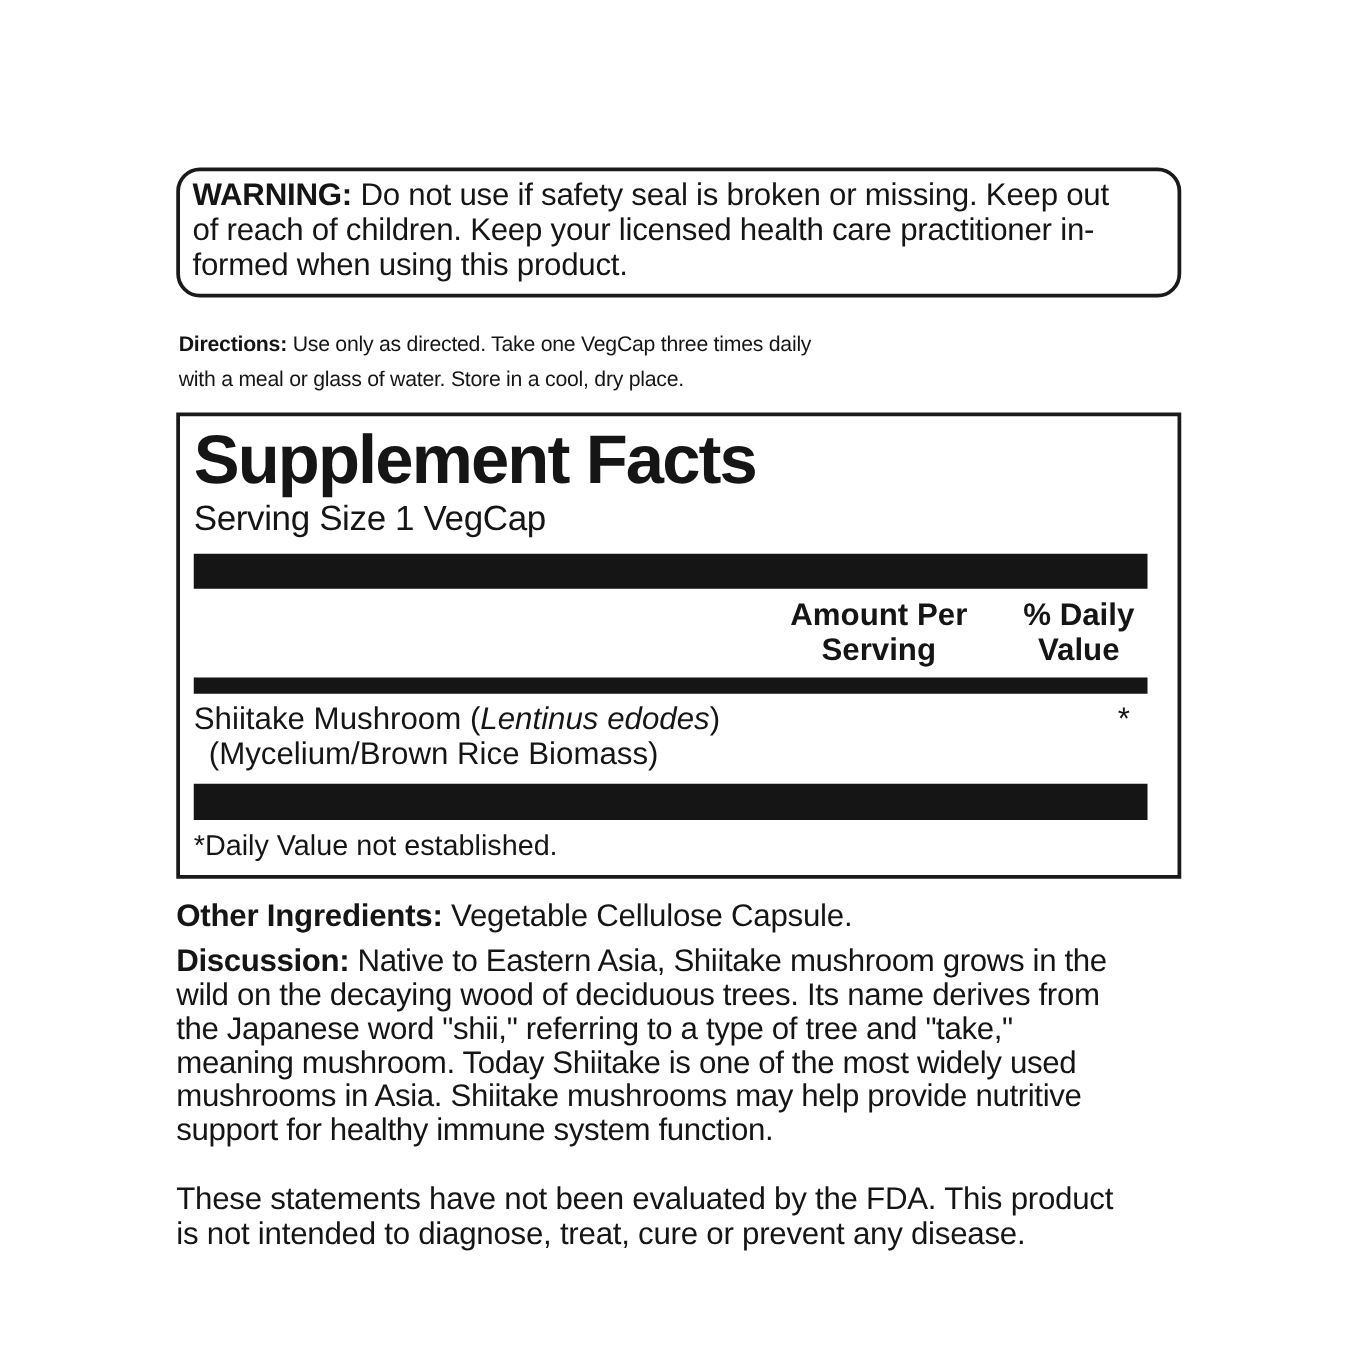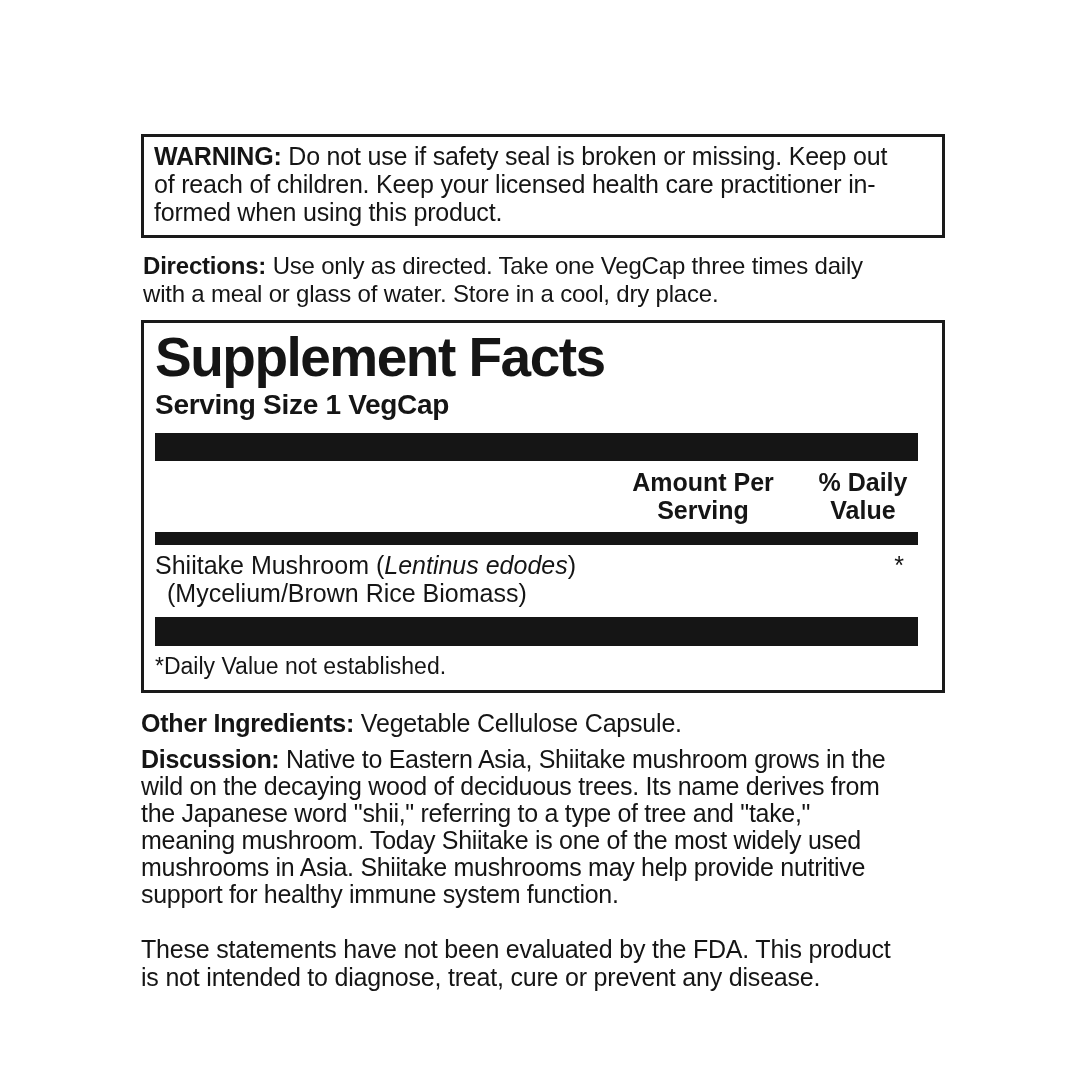--- a/index.html
+++ b/index.html
@@ -9,54 +9,54 @@
     background:#ffffff;
     color:#151515;
     font-family:"Liberation Sans", sans-serif;
     overflow:hidden;
   }
   .content{
     position:absolute;
     left:141px;top:134px;
     width:804px;
   }
-  .preline{white-space:pre-line;}
+  .preline{white-space:pre-line;border-radius:19px;}
   .lead{font-weight:700;}
   
   .warning-box{
     box-sizing:border-box;
     border:3px solid #1a1a1a;
     padding:5px 12px 9px 10px;
     font-size:25px;line-height:28px;
     letter-spacing:-0.2px;
   }
   
   .directions{
-    margin-top:14px;
+    margin-top:24px;
     padding-left:2px;
-    font-size:24px;line-height:28px;
+    font-size:17px;line-height:28px;
     letter-spacing:-0.2px;
   }
   
   .sf-panel{
     box-sizing:border-box;
     margin-top:12px;
     border:3px solid #1a1a1a;
     padding:4px 24px 10px 11px;
     width:804px;
   }
   .sf-title{
     font-size:55px;
     font-weight:700;
     letter-spacing:-1.5px;
     line-height:60px;
   }
   .sf-serving{
     font-size:28px;
-    font-weight:700;
+    font-weight:400;
     line-height:32px;
     margin-top:2px;
     letter-spacing:-0.3px;
   }
   .sf-bar{background:#151515;width:100%;}
   .sf-bar.thick{height:28px;margin-top:12px;}
   .sf-bar.thin{height:13px;margin-top:3px;}
   .sf-bar.bottom{height:29px;margin-top:10px;}
   .sf-cols{display:flex;align-items:flex-start;}
   .sf-col-name{flex:1;}

